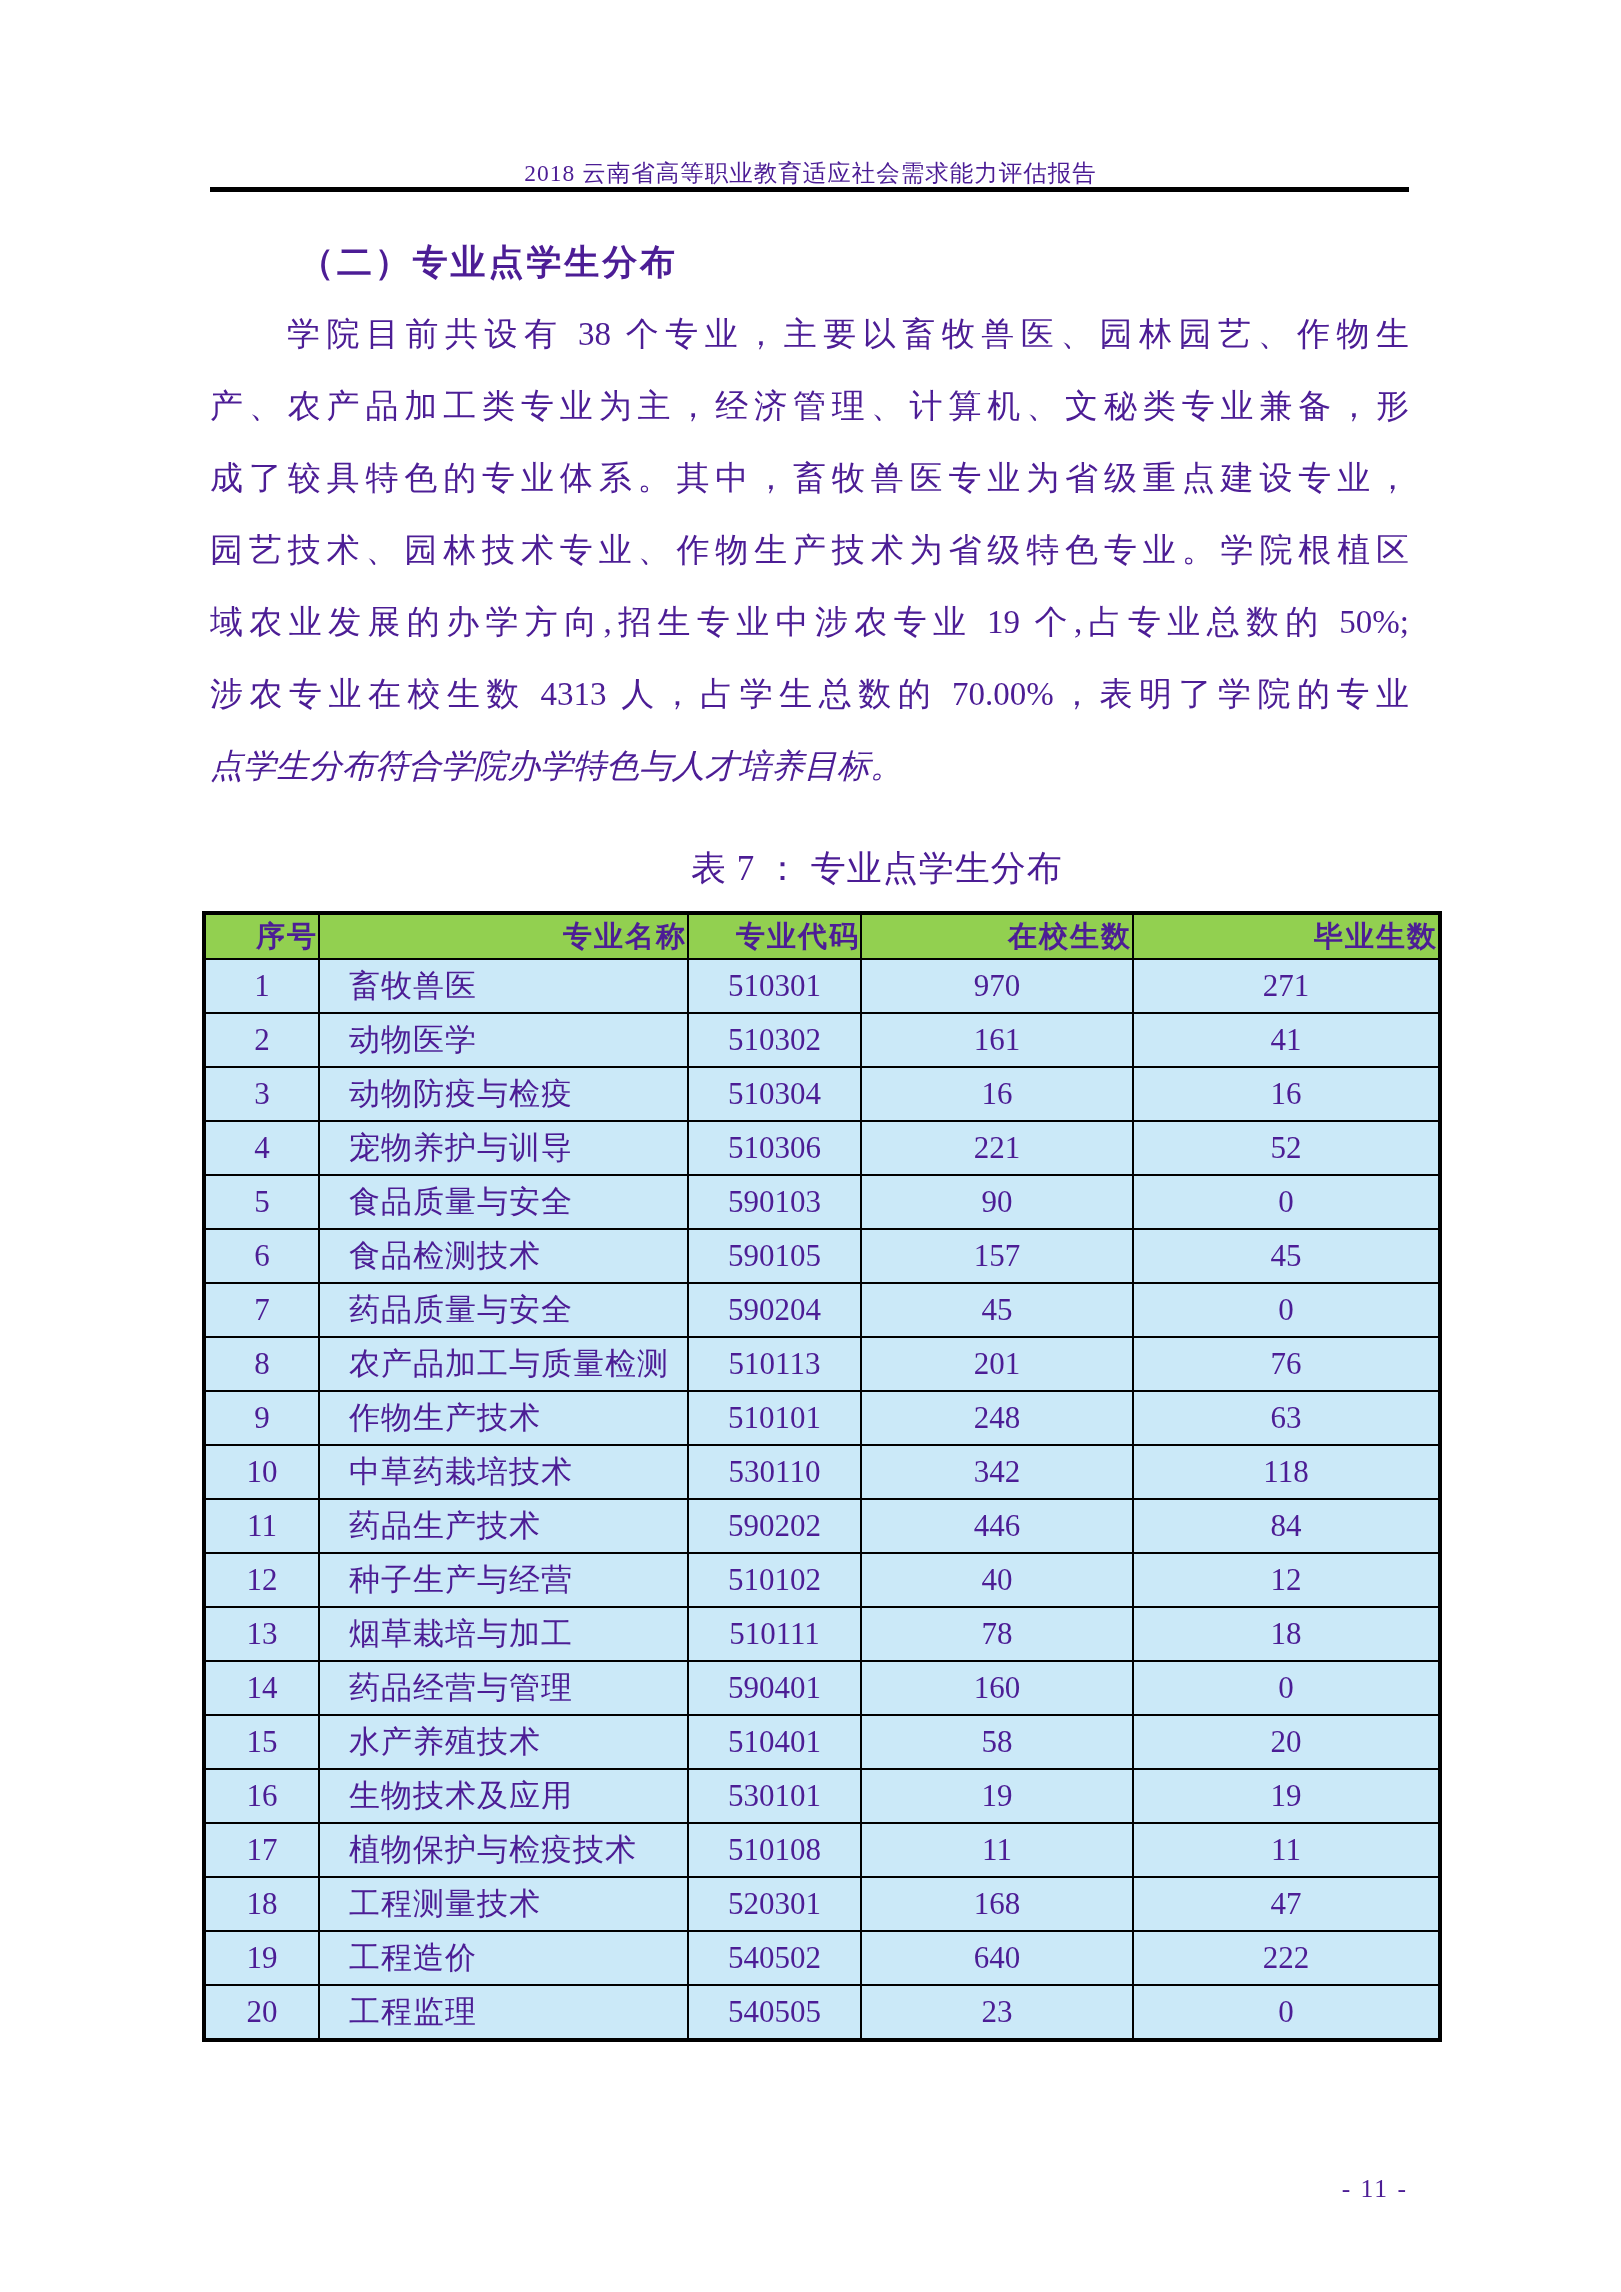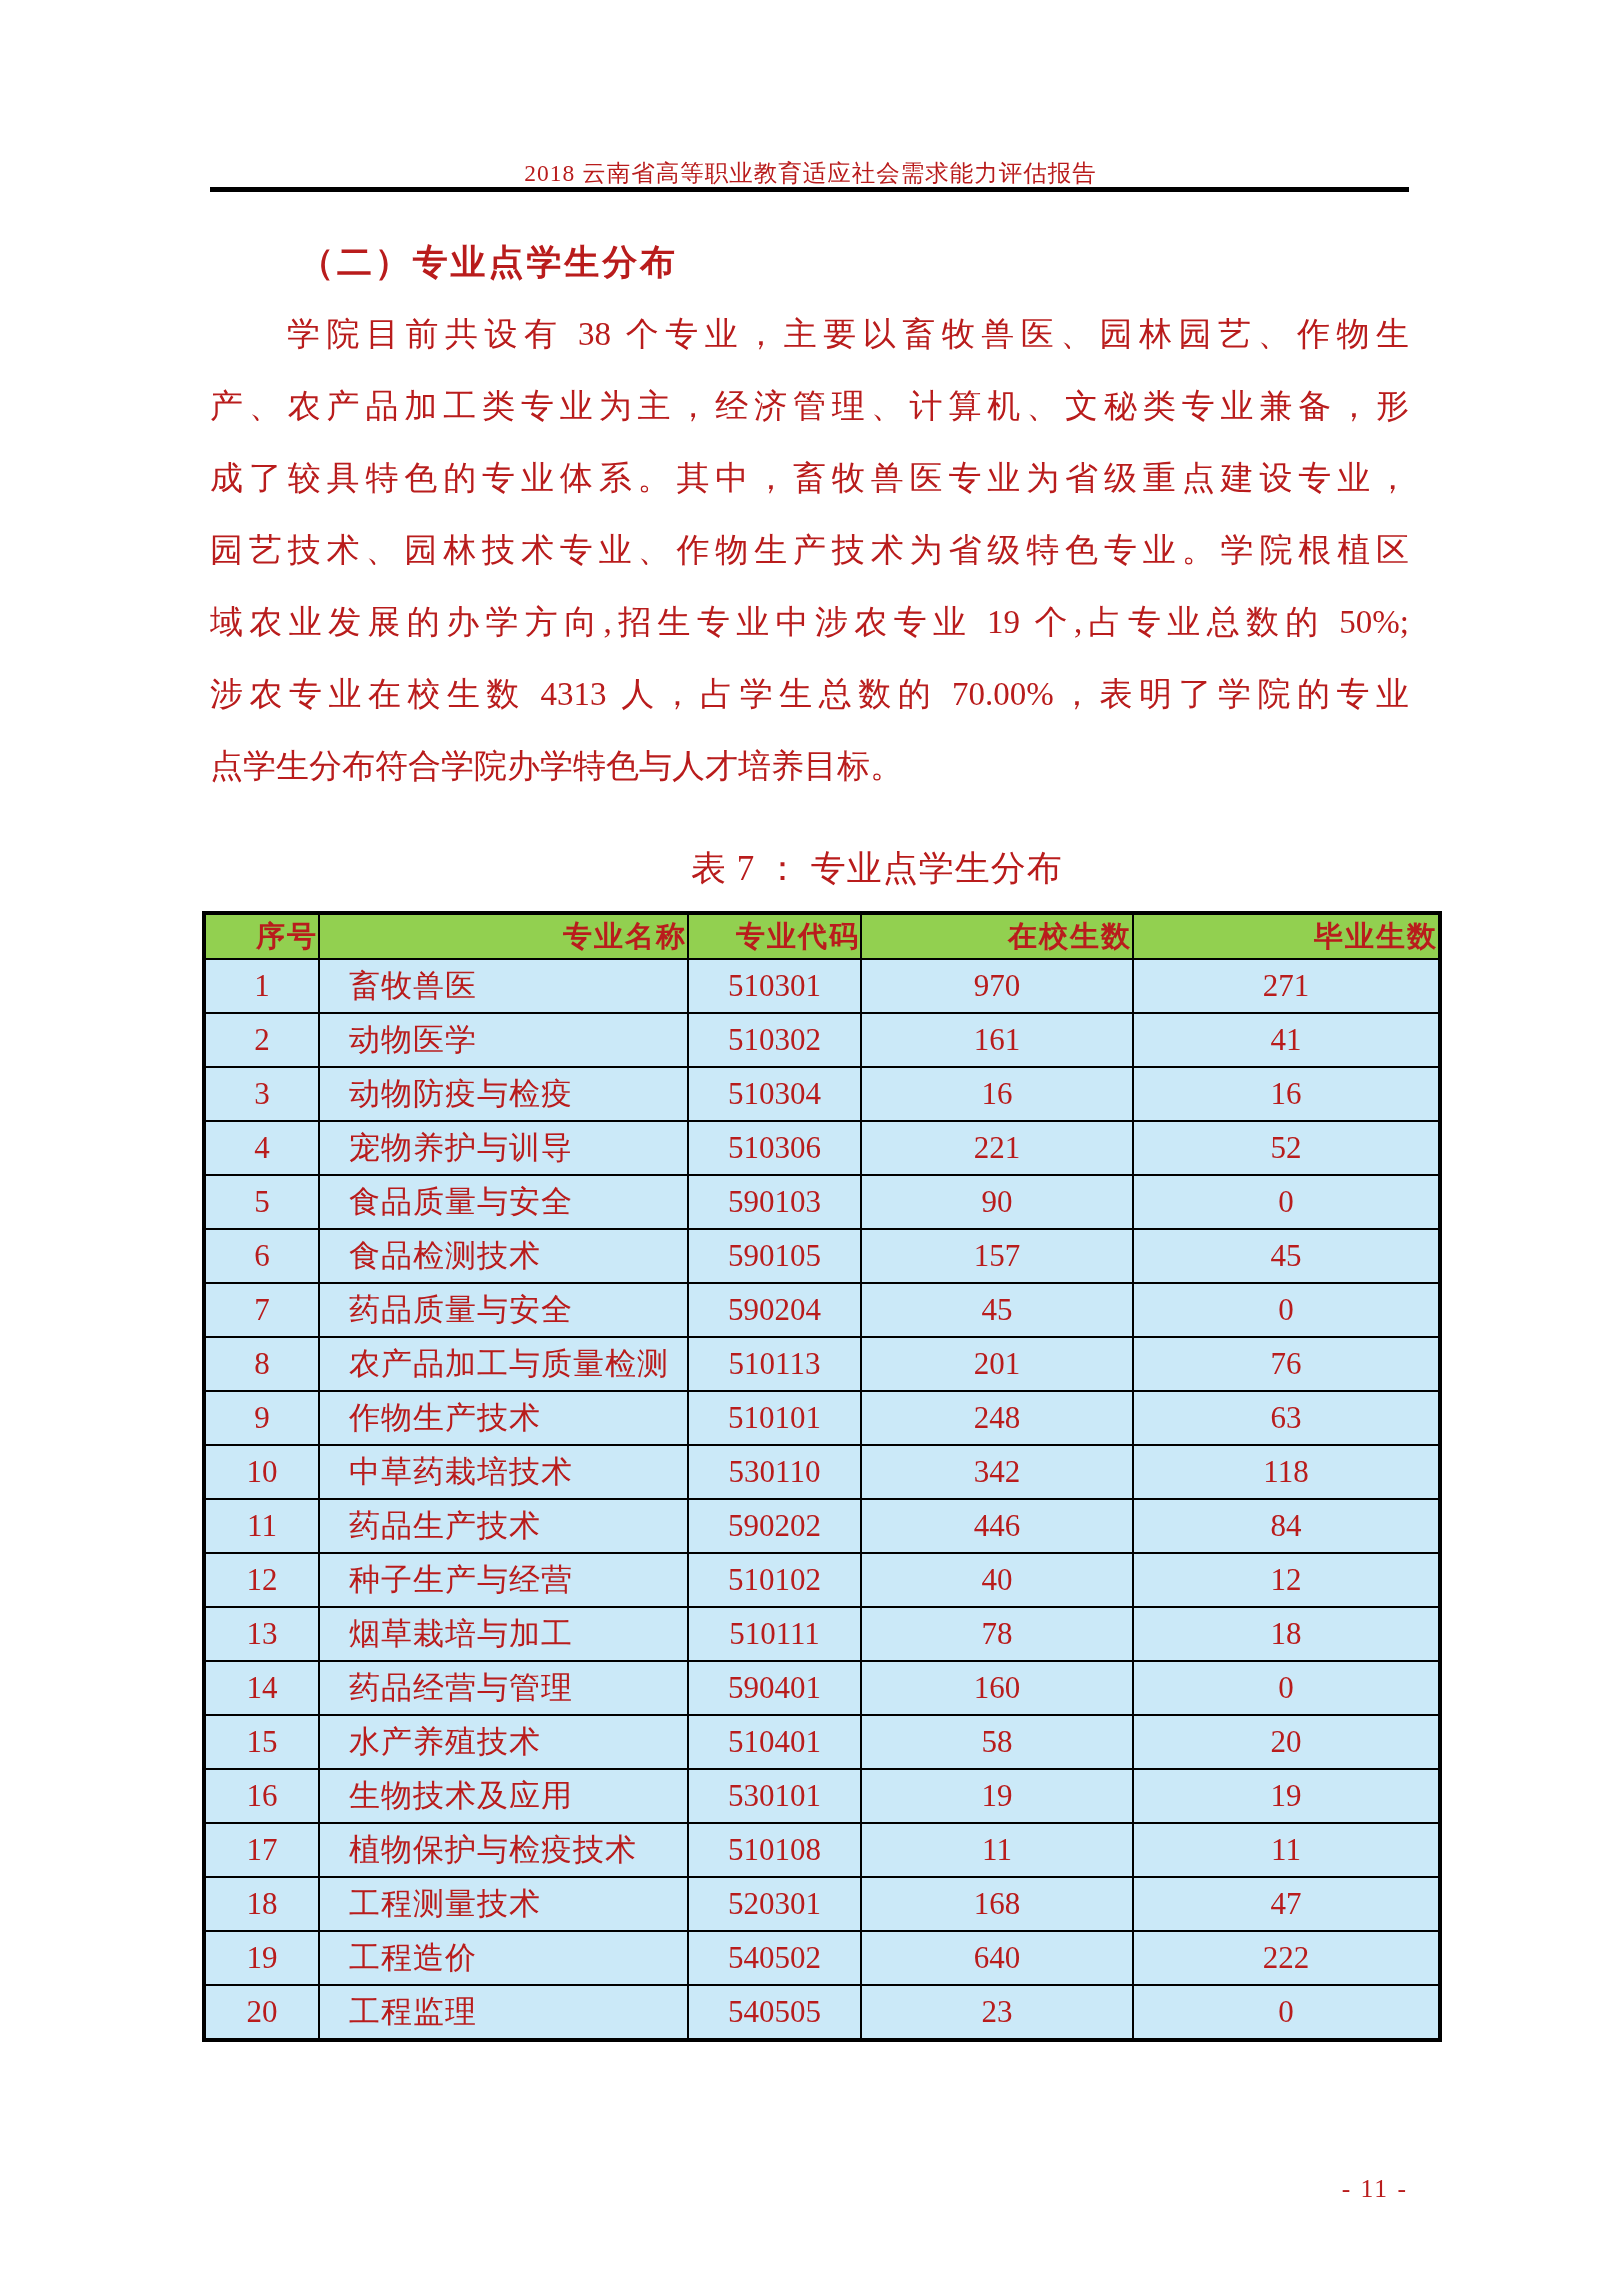--- a/index.html
+++ b/index.html
@@ -3,21 +3,21 @@
 <meta charset="utf-8">
 <style>
   html, body { margin: 0; padding: 0; background: #888; }
   .page {
     position: relative;
     width: 1621px;
     height: 2293px;
     margin: 0 auto;
     background: #ffffff;
     font-family: "Liberation Serif", "DejaVu Serif", serif;
-    color: #b91c1c;
+    color: #4c1d95;
     overflow: hidden;
   }
   .running-header {
     position: absolute;
     top: 157px;
     left: 0;
     width: 100%;
     text-align: center;
     font-size: 23.5px;
     letter-spacing: 1px;
@@ -46,21 +46,21 @@
     font-size: 33px;
   }
   .para-line {
     height: 72px;
     line-height: 72px;
     text-align: justify;
     text-align-last: justify;
     overflow: hidden;
   }
   .para-line.indent { text-indent: 77px; font-family: Liberation Serif, serif; }
-  .para-line.last { text-align-last: left; }
+  .para-line.last { text-align-last: left; font-style: italic; }
   .table-caption {
     position: absolute;
     top: 845px;
     left: 691px;
     font-size: 35px;
     letter-spacing: 1px;
     white-space: nowrap;
   }
   table.majors-table {
     position: absolute;

